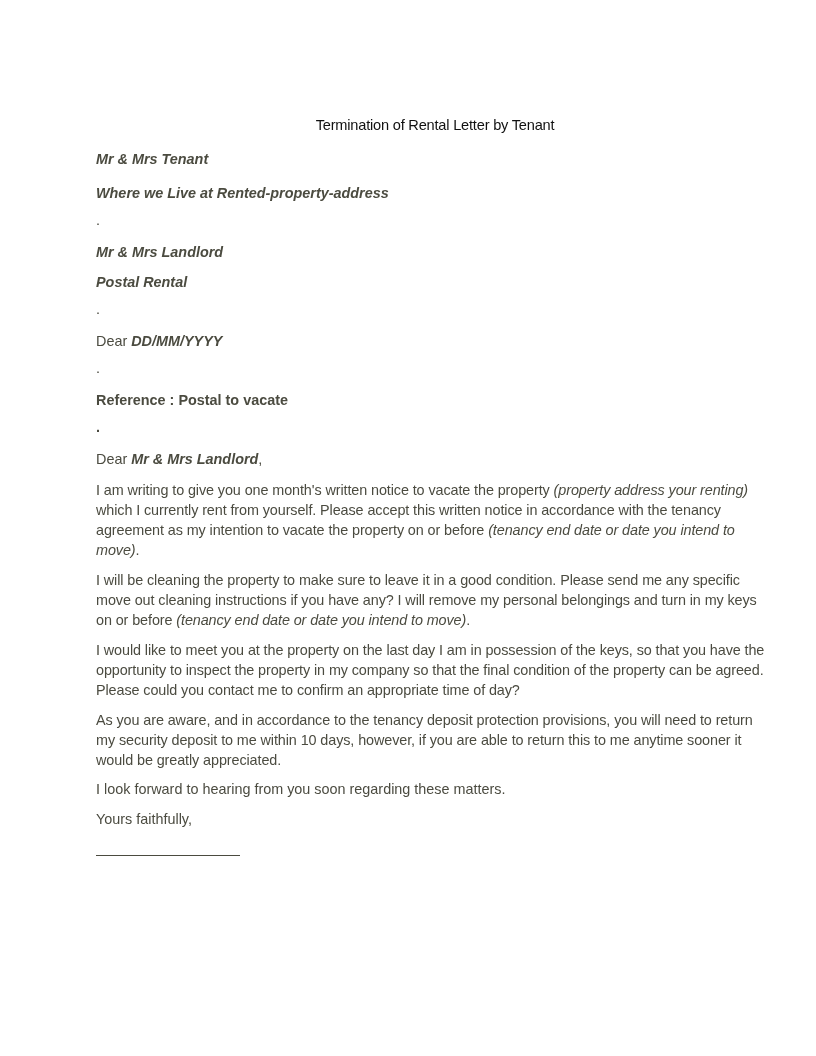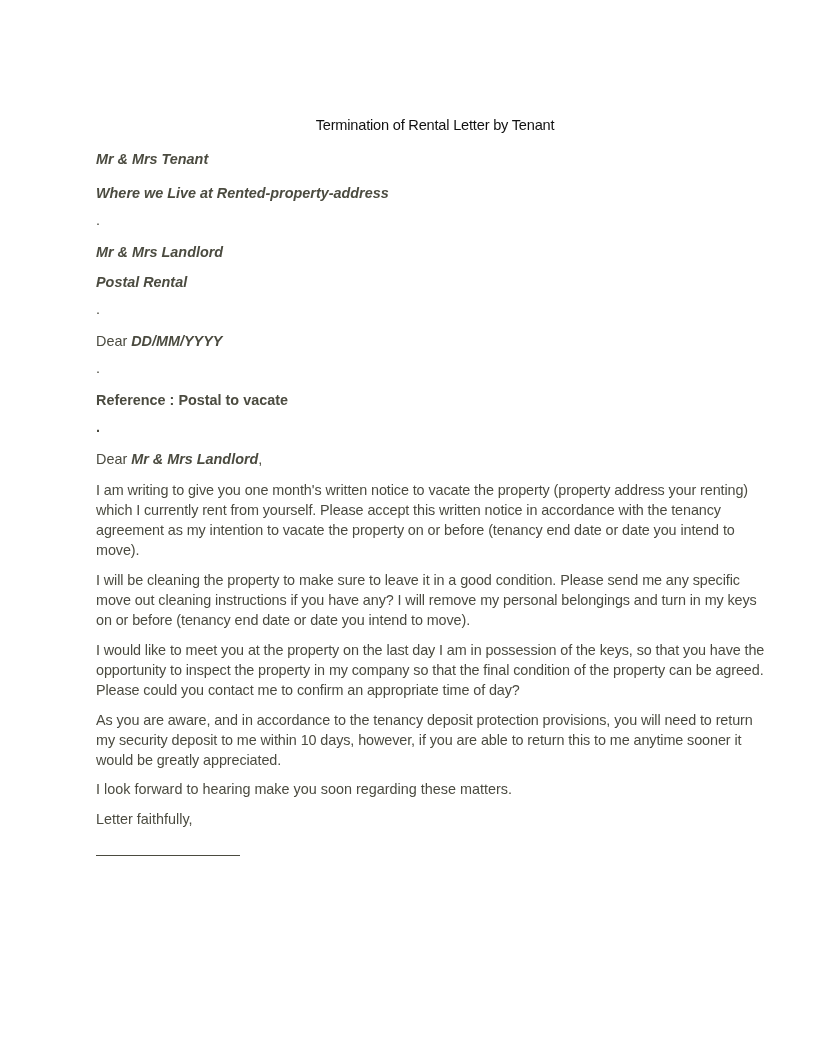--- a/index.html
+++ b/index.html
@@ -4,21 +4,21 @@
 <style>
   html, body { margin: 0; padding: 0; background: #ffffff; }
   body { width: 816px; height: 1056px; position: relative; overflow: hidden;
          font-family: "Liberation Sans", sans-serif; color: #4b4b40; }
   .page { position: absolute; left: 0; top: 6px; width: 816px; height: 1056px; }
   .title { position: absolute; top: 111px; left: 0; width: 870px; text-align: center;
            font-size: 14.6px; color: #111111; letter-spacing: -0.2px; }
   .line { position: absolute; left: 96px; font-size: 14.4px; white-space: nowrap; }
   .bi { font-weight: bold; font-style: italic; }
   .b { font-weight: bold; }
-  .i { }
+  .i { font-style: italic; }
   .para { position: absolute; left: 96px; width: 672px; font-size: 14.4px; line-height: 20px; letter-spacing: -0.1px; }
   .para p { margin: 0; }
   .sig { position: absolute; left: 96px; top: 849px; width: 144px; height: 0; border-top: 1px solid #4b4b40; }
 </style>
 </head>
 <body>
 
 <div class="page">
   <div class="title">Termination of Rental  Letter by Tenant</div>
 
@@ -44,16 +44,16 @@
   <div class="para" style="top:634px">
       <p><span>I would like to meet you at the property on the last day I am in possession of the keys, so that you have the opportunity to inspect the property in my company so that the final condition of the property can be agreed. Please could you contact me to confirm an appropriate time of day?</span></p>
     </div>
   <div class="para" style="top:564px">
       <p><span>I will be cleaning the property to make sure to leave it in a good condition. Please send me any specific move out cleaning instructions if you have any? I will remove my personal belongings and turn in my keys on or before </span><span class="i">(tenancy end date or date you intend to move)</span><span>.</span></p>
     </div>
   <div class="para" style="top:704px">
       <p><span>As you are aware, and in accordance to the tenancy deposit protection provisions, you will need to return my security deposit to me within 10 days, however, if you are able to return this to me anytime sooner it would be greatly appreciated.</span></p>
     </div>
 
-  <div class="line" style="top:775px">I look forward to hearing make you soon regarding these matters.</div>
-  <div class="line" style="top:805px">Letter faithfully,</div>
+  <div class="line" style="top:775px">I look forward to hearing from you soon regarding these matters.</div>
+  <div class="line" style="top:805px">Yours faithfully,</div>
   <div class="sig"></div>
 </div>
 
 </body></html>

